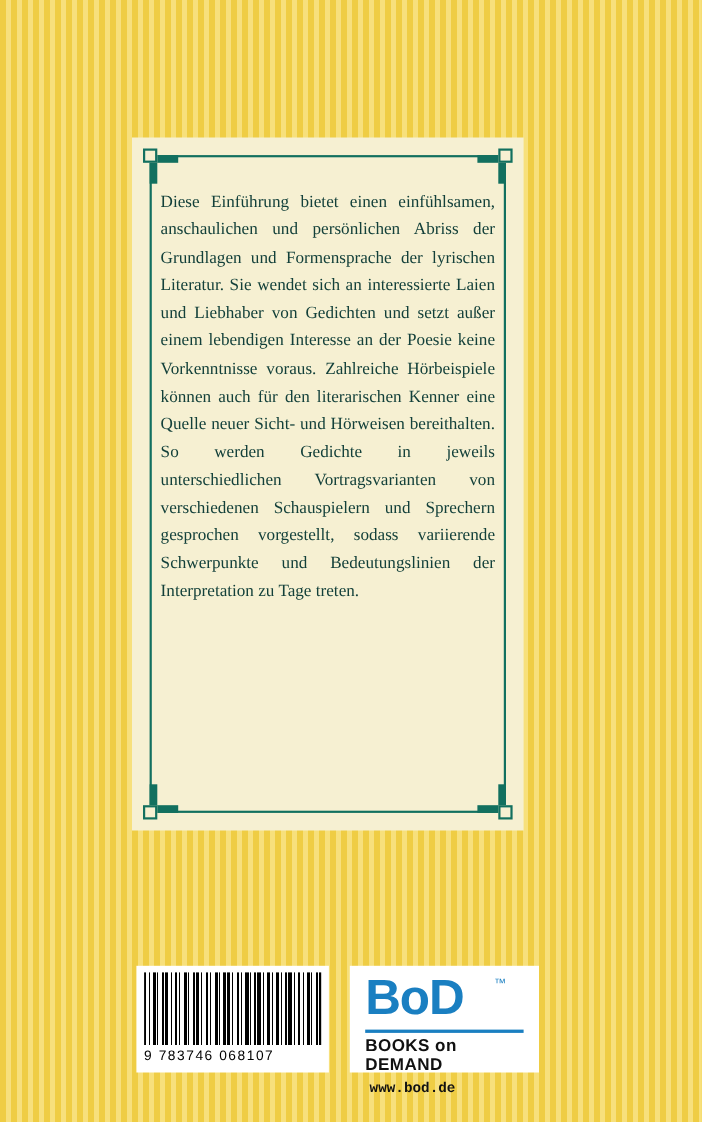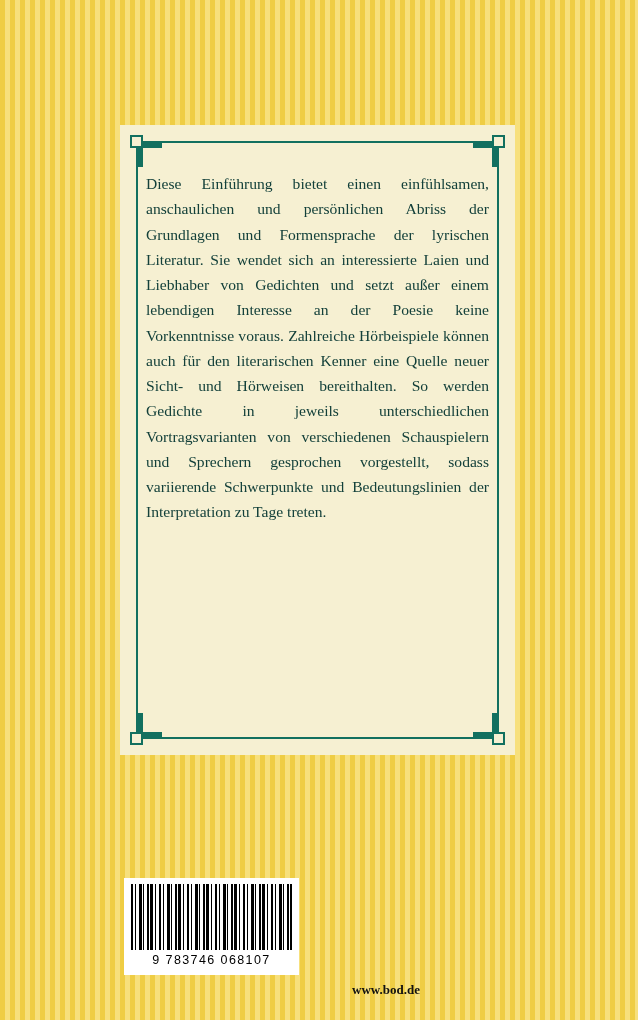--- a/index.html
+++ b/index.html
@@ -28,21 +28,21 @@
       #f7e07c 10px
     );
     box-sizing: border-box;
   }
 
   
   #blurb-panel {
     position: absolute;
     left: 120px;
     top: 125px;
-    width: 395px;
+    width: 356px;
     height: 630px;
     background: #f6f0d2;
     box-sizing: border-box;
   }
 
   
   #blurb-frame {
     position: absolute;
     left: 16px;
     top: 16px;
@@ -119,21 +119,21 @@
         #000 19px, #000 22px, #fff 22px, #fff 24px,
         #000 24px, #000 25px, #fff 25px, #fff 28px
       );
   }
   #barcode-number {
     margin-top: 3px;
     font-family: "Liberation Sans", sans-serif;
     font-size: 12.5px;
     letter-spacing: 1.4px;
     color: #000;
-    text-align: center;
+    text-align: left;
     white-space: nowrap;
   }
 
   #logo-block {
     position: absolute;
     left: 318px;
     top: 878px;
     width: 172px;
     height: 97px;
     background: #ffffff;
@@ -171,23 +171,23 @@
     left: 14px;
     top: 64px;
     font-family: "Liberation Sans", sans-serif;
     font-weight: bold;
     font-size: 15.5px;
     letter-spacing: 0.4px;
     color: #111111;
   }
   #logo-url {
     position: absolute;
-    left: 352px;
+    left: 336px;
     top: 982px;
-    font-family: Liberation Serif, serif;
+    font-family: Liberation Mono, monospace;
     font-weight: bold;
     font-size: 13px;
     color: #111111;
   }
 </style>
 </head>
 <body>
 
 <div id="cover">
 
@@ -206,16 +206,22 @@
     <div id="blurb-text">
       <p>Diese Einführung bietet einen einfühlsamen, anschaulichen und persönlichen Abriss der Grundlagen und Formensprache der lyrischen Literatur. Sie wendet sich an interessierte Laien und Liebhaber von Gedichten und setzt außer einem lebendigen Interesse an der Poesie keine Vorkenntnisse voraus. Zahlreiche Hörbeispiele können auch für den literarischen Kenner eine Quelle neuer Sicht- und Hörweisen bereithalten. So werden Gedichte in jeweils unterschiedlichen Vortragsvarianten von verschiedenen Schauspielern und Sprechern gesprochen vorgestellt, sodass variierende Schwerpunkte und Bedeutungslinien der Interpretation zu Tage treten.</p>
     </div>
   </div>
 
   <div id="barcode-block">
     <div id="barcode-bars"></div>
     <div id="barcode-number">9 783746 068107</div>
   </div>
 
+  <div id="logo-block">
+    <div id="logo-bod">BoD</div>
+    <div id="logo-tm">™</div>
+    <div id="logo-rule"></div>
+    <div id="logo-tagline">BOOKS on DEMAND</div>
+  </div>
 
   <div id="logo-url">www.bod.de</div>
 
 </div>
 
 </body></html>

